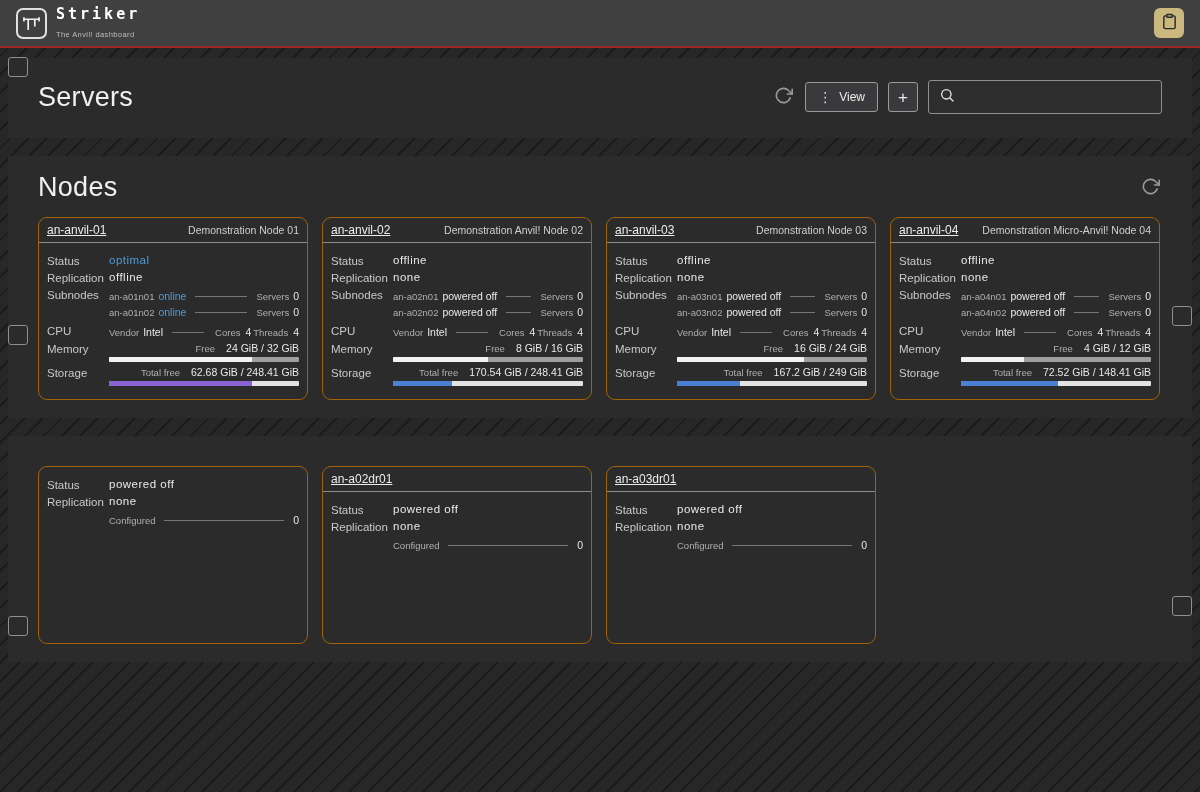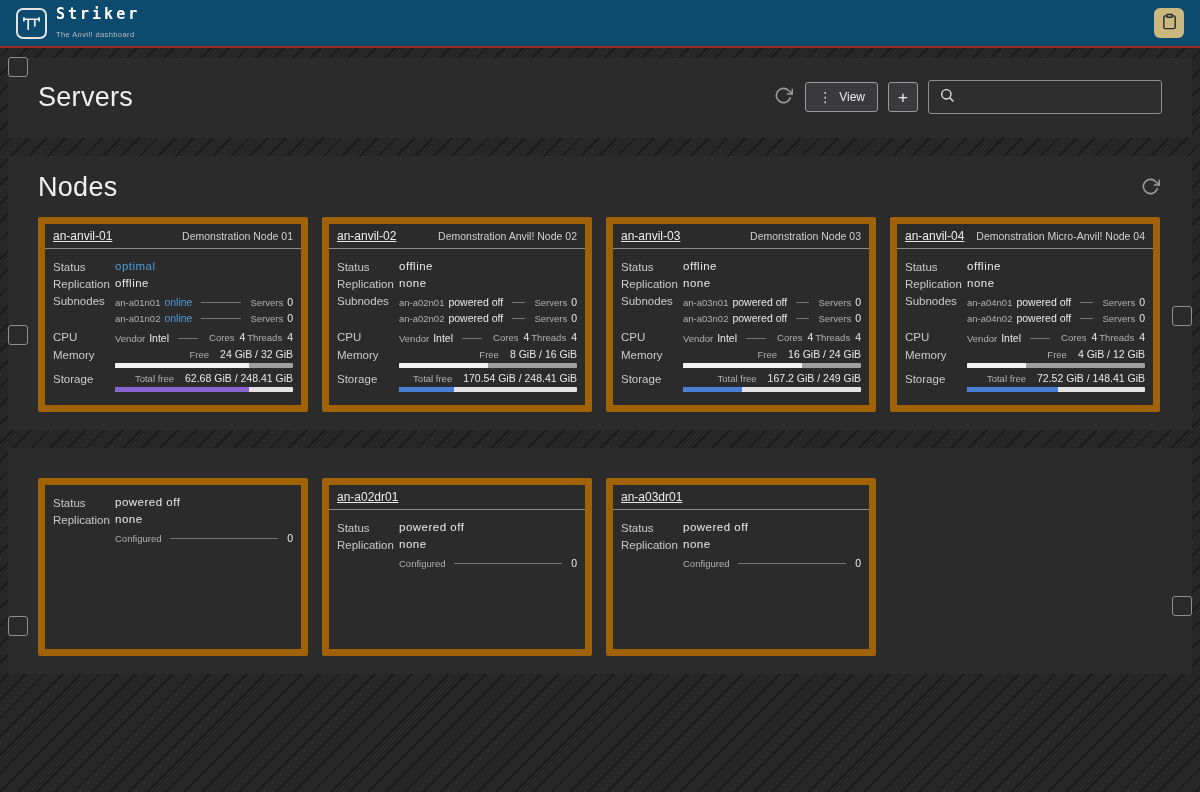--- a/index.html
+++ b/index.html
@@ -6,21 +6,21 @@
   html,body{width:1200px;height:792px}
   body{
     overflow:hidden;
     position:relative;
     background-color:#272727;
     background-image:repeating-linear-gradient(135deg, rgba(0,0,0,.30) 0px, rgba(0,0,0,.30) 2px, transparent 2px, transparent 13px);
     font-family:"Liberation Sans", sans-serif;
     color:#e8e8e8;
   }
   
-  .topbar{height:48px;background:#0c4a6e;border-bottom:2px solid #9f2a25;display:flex;align-items:center;justify-content:space-between;padding:8px 16px;position:relative;z-index:6}
+  .topbar{height:48px;background:#404040;border-bottom:2px solid #9f2a25;display:flex;align-items:center;justify-content:space-between;padding:8px 16px;position:relative;z-index:6}
   .brand{display:flex;align-items:center;gap:9px}
   .logo-box{width:31px;height:31px;border:2px solid #e2e2e2;border-radius:7px;display:flex;align-items:center;justify-content:center}
   .brand-name{font-family:"DejaVu Sans Mono",monospace;font-size:15px;font-weight:bold;letter-spacing:3px;color:#ffffff;line-height:1}
   .brand-sub{font-size:7.5px;color:#bdbdbd;letter-spacing:.4px;margin-top:8px}
   .tasks-btn{width:30px;height:30px;border-radius:6px;background:#cbb87f;display:flex;align-items:center;justify-content:center;border:none;cursor:pointer}
   
   .section{position:relative;margin:0 8px;background:#2b2b2b}
   #sec-servers{margin-top:10px;padding:22px 30px 24px}
   #sec-nodes{margin-top:18px;padding:16px 30px 18px}
   #sec-dr{margin-top:18px;padding:16px 30px 18px;min-height:220px}
@@ -33,35 +33,35 @@
   .dots{font-size:14px;color:#dcdcdc}
   .searchbox{display:flex;align-items:center;gap:8px;width:234px;height:34px;background:#2e2e2e;border:1px solid #8f8f8f;border-radius:3px;padding:0 10px}
   .searchbox input{flex:1;background:transparent;border:none;outline:none;color:#ececec;font-size:13px;font-family:inherit}
   
   .server-card{width:177px;margin-top:14px;border:1px solid #9e9e9e;border-radius:2px}
   .server-card .hd{padding:5px 9px;font-size:12.5px;border-bottom:1px solid #9e9e9e;color:#ececec}
   .server-card .bd{height:130px;position:relative;display:flex;align-items:center;justify-content:center}
   .spin-label{position:absolute;font-size:10.5px;color:#d2d2d2}
   
   .cards-row{display:flex;gap:14px;margin-top:14px}
-  .ncard{width:270px;border:7px solid #a16207;border-radius:2px;background:#2b2b2b}
+  .ncard{width:270px;border:1px solid #a16207;border-radius:9px;background:#2b2b2b}
   .ncard .hd{display:flex;align-items:center;justify-content:space-between;padding:5px 8px;border-bottom:1px solid #8d8d8d;gap:6px}
   .nname{font-size:12px;color:#ececec;text-decoration:underline;cursor:pointer;white-space:nowrap}
   .ndesc{font-size:10.5px;color:#cfcfcf;text-align:right;white-space:nowrap;overflow:hidden}
   .ncard .bd{padding:7px 8px 9px}
   .nrow{display:flex;margin:4px 0;align-items:flex-start}
   .nlabel{flex:0 0 62px;font-size:11.5px;color:#c9c9c9;padding-top:1px}
   .nval{flex:1;min-width:0}
   .mono{font-family:Liberation Sans, sans-serif}
   .v{font-size:11.5px;letter-spacing:.5px;color:#e8e8e8}
   .tiny{font-size:9.5px;color:#b0b0b0;white-space:nowrap}
   .sm{font-size:10.5px;color:#e8e8e8;white-space:nowrap}
   .subline{display:flex;align-items:center;gap:4px;height:16px}
   .leader{flex:1;border-top:1px solid #767676;margin:0 5px;min-width:8px}
-  .cpu{display:flex;align-items:center}
+  .cpu{display:flex;align-items:flex-end}
   .cpu-left{display:flex;align-items:center;flex:1;gap:4px;padding-top:2px;min-width:0}
   .cpu-right{flex:0 0 auto;display:flex;align-items:flex-end;gap:2px;padding-left:6px}
   .cpu-right .pair{display:flex;gap:5px;align-items:center}
   .valline{display:flex;justify-content:flex-end;align-items:baseline;gap:11px}
   .bar{height:5px;background:#9f9f9f;border-radius:1px;margin-top:3px;overflow:hidden}
   .bar.storage{background:#e3e3e3}
   .bar .fill{height:100%;background:#f2f2f2}
   .drcard{height:178px}
   
   .corner{position:absolute;width:20px;height:20px;border:1px solid #8f8f8f;border-radius:3px;background:#2b2b2b;z-index:5}

